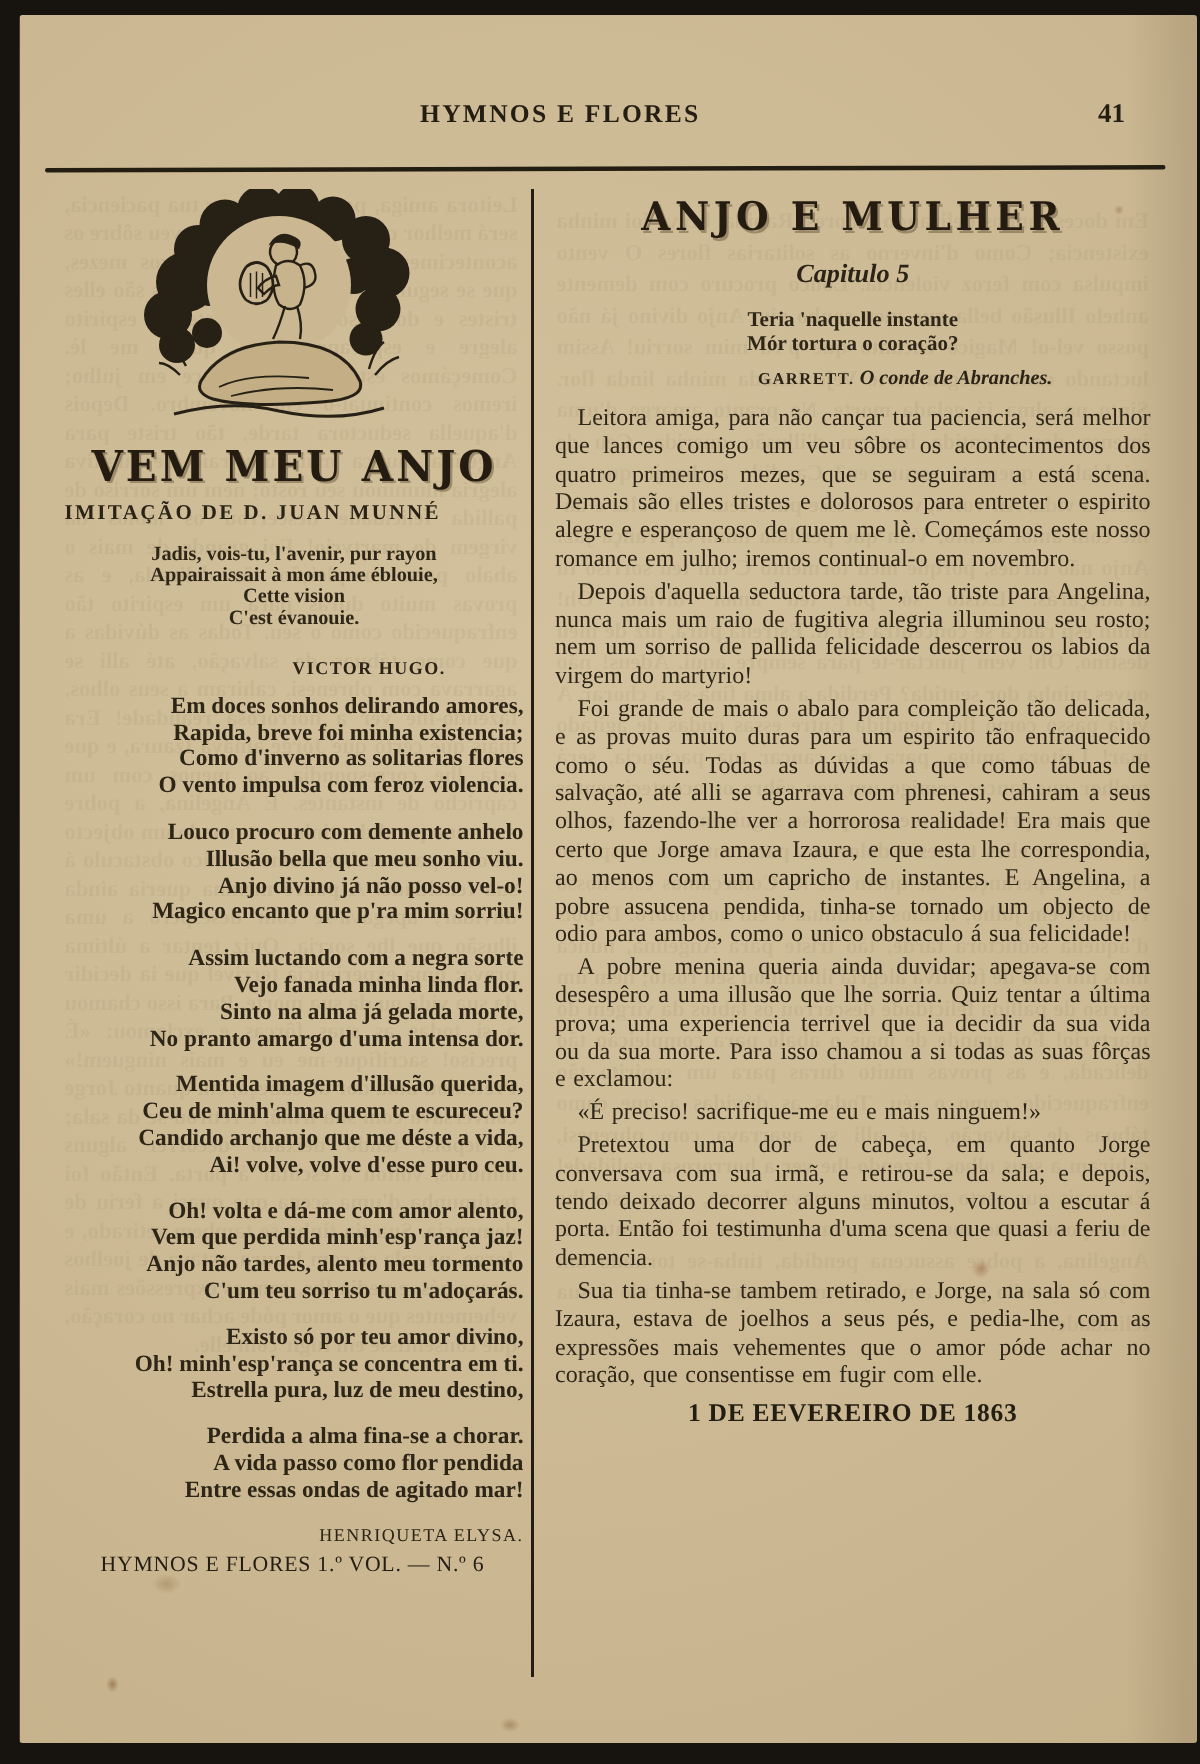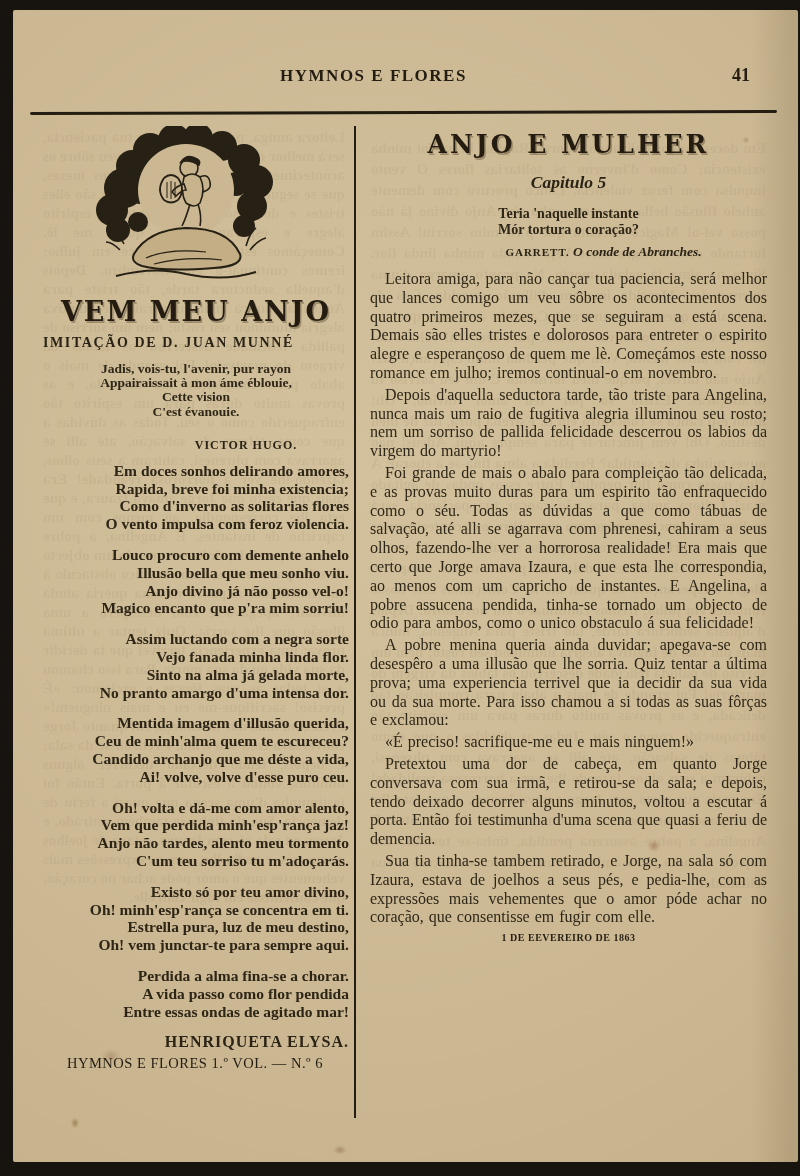--- a/index.html
+++ b/index.html
@@ -66,21 +66,21 @@
   .epi-fr{text-align:center;font-weight:bold;font-size:13.5px;line-height:14.2px;color:#2e2718;}
   .epi-fr .eline{white-space:nowrap;}
   .epi-attr{
     text-align:center;padding-left:100px;font-weight:bold;font-size:12px;
     letter-spacing:1px;margin:19px 0 9px 0;color:#2b2416;
   }
   .poem{font-weight:bold;font-size:15.5px;color:#2d2516;}
   .stanza{margin-bottom:13px;}
   .pline{line-height:17.8px;white-space:nowrap;text-align:right;}
   .poem-sign{
-    text-align:right;font-weight:bold;font-size:16px;letter-spacing:1px;
+    text-align:right;font-weight:normal;font-size:12px;letter-spacing:1px;
     margin-top:0;color:#2b2416;
   }
   .left-footer{
     font-weight:normal;font-size:14.5px;letter-spacing:.5px;padding-left:24px;
     margin-top:4px;color:#241d12;white-space:nowrap;
   }
   
   .col-right{position:absolute;left:357px;top:120px;width:397px;z-index:1;}
   .story-title{
     text-align:center;font-family:"DejaVu Serif",serif;font-weight:bold;
@@ -97,21 +97,21 @@
     text-align:center;padding-left:70px;font-size:13.5px;margin:6px 0 10px 0;color:#2b2416;
   }
   .epi-pt-attr .gname{font-weight:bold;font-size:11px;letter-spacing:1px;}
   .epi-pt-attr .gwork{font-style:italic;font-weight:bold;}
   .prose{font-size:16px;}
   .para{
     margin:0 0 3px 0;text-align:justify;text-indent:15px;
     line-height:18.8px;word-spacing:1px;color:#2e2718;font-weight:500;
   }
   .date-line{
-    text-align:center;font-weight:bold;font-size:10px;letter-spacing:.5px;
+    text-align:center;font-weight:bold;font-size:17px;letter-spacing:.5px;
     margin-top:5px;color:#241d12;
   }
 </style>
 </head>
 <body>
 
 <div class="paper">
 
   <div class="ghost ghost-left">Leitora amiga, para não cançar tua paciencia, será melhor que lances comigo um veu sôbre os acontecimentos dos quatro primeiros mezes, que se seguiram a está scena. Demais são elles tristes e dolorosos para entreter o espirito alegre e esperançoso de quem me lè. Começámos este nosso romance em julho; iremos continual-o em novembro. Depois d'aquella seductora tarde, tão triste para Angelina, nunca mais um raio de fugitiva alegria illuminou seu rosto; nem um sorriso de pallida felicidade descerrou os labios da virgem do martyrio! Foi grande de mais o abalo para compleição tão delicada, e as provas muito duras para um espirito tão enfraquecido como o séu. Todas as dúvidas a que como tábuas de salvação, até alli se agarrava com phrenesi, cahiram a seus olhos, fazendo-lhe ver a horrorosa realidade! Era mais que certo que Jorge amava Izaura, e que esta lhe correspondia, ao menos com um capricho de instantes. E Angelina, a pobre assucena pendida, tinha-se tornado um objecto de odio para ambos, como o unico obstaculo á sua felicidade! A pobre menina queria ainda duvidar; apegava-se com desespêro a uma illusão que lhe sorria. Quiz tentar a última prova; uma experiencia terrivel que ia decidir da sua vida ou da sua morte. Para isso chamou a si todas as suas fôrças e exclamou: «É preciso! sacrifique-me eu e mais ninguem!» Pretextou uma dor de cabeça, em quanto Jorge conversava com sua irmã, e retirou-se da sala; e depois, tendo deixado decorrer alguns minutos, voltou a escutar á porta. Então foi testimunha d'uma scena que quasi a feriu de demencia. Sua tia tinha-se tambem retirado, e Jorge, na sala só com Izaura, estava de joelhos a seus pés, e pedia-lhe, com as expressões mais vehementes que o amor póde achar no coração, que consentisse em fugir com elle.</div>
   <div class="ghost ghost-right">Em doces sonhos delirando amores, Rapida, breve foi minha existencia; Como d'inverno as solitarias flores O vento impulsa com feroz violencia. Louco procuro com demente anhelo Illusão bella que meu sonho viu. Anjo divino já não posso vel-o! Magico encanto que p'ra mim sorriu! Assim luctando com a negra sorte Vejo fanada minha linda flor. Sinto na alma já gelada morte, No pranto amargo d'uma intensa dor. Mentida imagem d'illusão querida, Ceu de minh'alma quem te escureceu? Candido archanjo que me déste a vida, Ai! volve, volve d'esse puro ceu. Oh! volta e dá-me com amor alento, Vem que perdida minh'esp'rança jaz! Anjo não tardes, porque meu tormento C'um teu sorriso tu m'adoçarás. Existo só por teu amor divino, Oh! minh'esp'rança se concentra em ti. Estrella pura, luz de meu destino, Oh! vem junctar-te para sempre aqui. Adeus! não ouves minha dor sentida? Perdida a alma fina-se a chorar. A vida passo como flor pendida Entre essas ondas de agitado mar! Leitora amiga, para não cançar tua paciencia, será melhor que lances comigo um veu sôbre os acontecimentos dos quatro primeiros mezes, que se seguiram a está scena. Demais são elles tristes e dolorosos para entreter o espirito alegre e esperançoso de quem me lè. Começámos este nosso romance em julho; iremos continual-o em novembro. Depois d'aquella seductora tarde, tão triste para Angelina, nunca mais um raio de fugitiva alegria illuminou seu rosto; nem um sorriso de pallida felicidade descerrou os labios da virgem do martyrio! Foi grande de mais o abalo para compleição tão delicada, e as provas muito duras para um espirito tão enfraquecido como o séu. Todas as dúvidas a que como tábuas de salvação, até alli se agarrava com phrenesi, cahiram a seus olhos, fazendo-lhe ver a horrorosa realidade! Era mais que certo que Jorge amava Izaura, e que esta lhe correspondia, ao menos com um capricho de instantes. E Angelina, a pobre assucena pendida, tinha-se tornado um objecto de odio para ambos, como o unico obstaculo á sua felicidade!</div>
@@ -208,21 +208,20 @@
         <div class="stanza">
           <div class="pline">Oh! volta e dá-me com amor alento,</div>
           <div class="pline">Vem que perdida minh'esp'rança jaz!</div>
           <div class="pline">Anjo não tardes, alento meu tormento</div>
           <div class="pline">C'um teu sorriso tu m'adoçarás.</div>
         </div>
         <div class="stanza">
           <div class="pline">Existo só por teu amor divino,</div>
           <div class="pline">Oh! minh'esp'rança se concentra em ti.</div>
           <div class="pline">Estrella pura, luz de meu destino,</div>
-          <div class="pline">Oh! vem junctar-te para sempre aqui.</div>
         </div>
         <div class="stanza">
           <div class="pline">Perdida a alma fina-se a chorar.</div>
           <div class="pline">A vida passo como flor pendida</div>
           <div class="pline">Entre essas ondas de agitado mar!</div>
         </div>
       </div>
 
     <div class="poem-sign">HENRIQUETA ELYSA.</div>
     <div class="left-footer">HYMNOS E FLORES 1.º VOL. — N.º 6</div>

